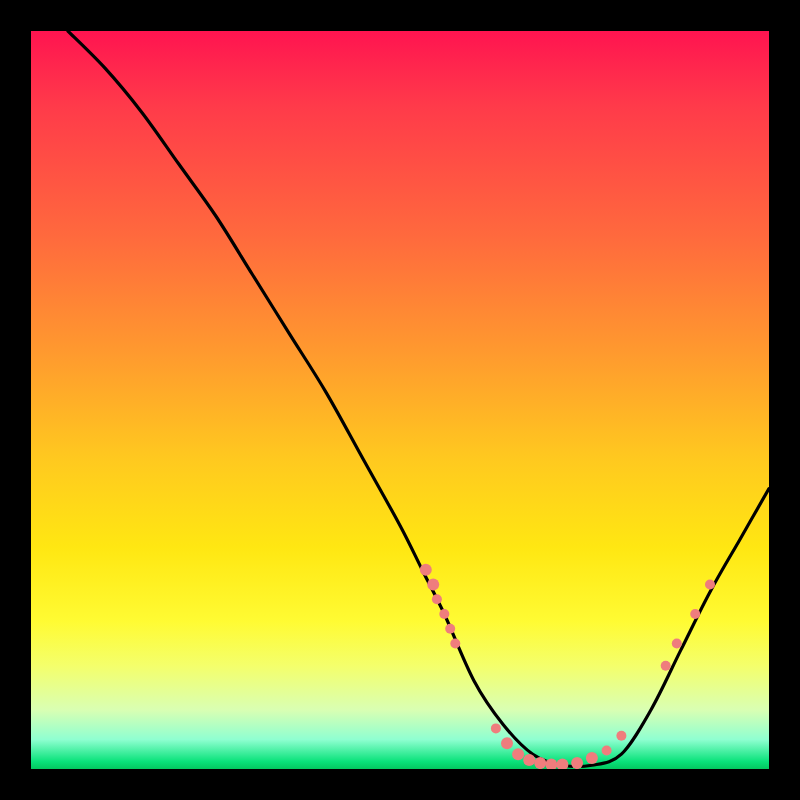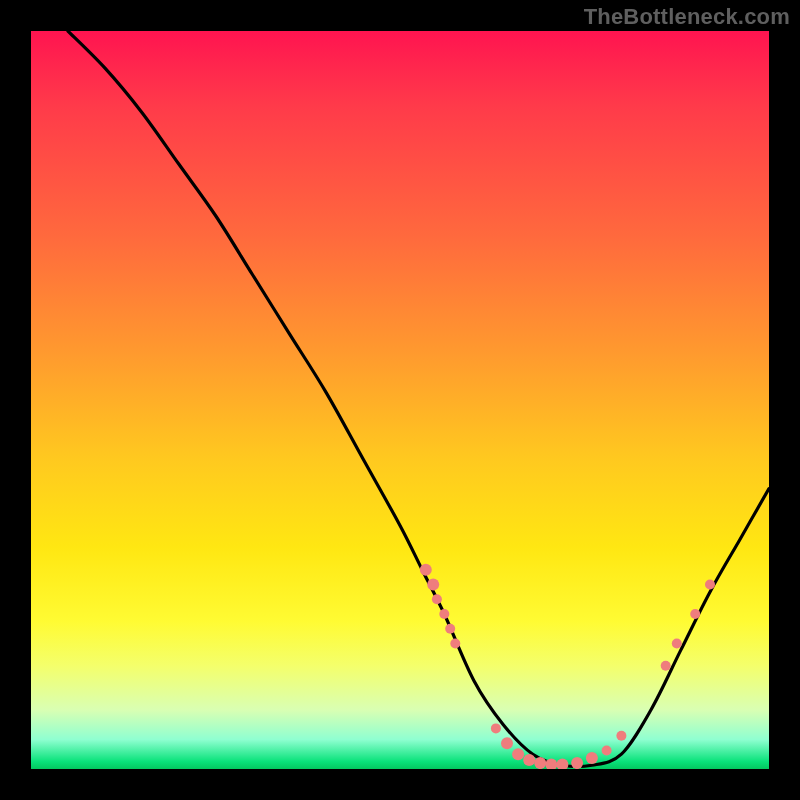--- a/index.html
+++ b/index.html
@@ -54,21 +54,20 @@
     left: 0;
     top: 0;
     width: 738px;
     height: 738px;
   }
 </style>
 </head>
 <body>
 
 <div class="frame">
-  <div class="attribution">TheBottleneck.com</div>
 
   <div class="plot">
     <svg class="curve" viewBox="0 0 738 738" preserveAspectRatio="none">
       <path id="curve-path" fill="none" stroke="#000000" stroke-width="3.2" stroke-linecap="round" stroke-linejoin="round" d="M 36.9 0.0 C 43.0 6.1, 61.5 23.4, 73.8 36.9 C 86.1 50.4, 98.4 65.2, 110.7 81.2 C 123.0 97.2, 135.3 115.6, 147.6 132.8 C 159.9 150.1, 172.2 166.1, 184.5 184.5 C 196.8 202.9, 209.1 223.9, 221.4 243.5 C 233.7 263.2, 246.0 282.9, 258.3 302.6 C 270.6 322.3, 282.9 340.7, 295.2 361.6 C 307.5 382.5, 319.8 405.9, 332.1 428.0 C 344.4 450.2, 359.2 476.0, 369.0 494.5 C 378.8 512.9, 383.8 524.0, 391.1 538.7 C 398.5 553.5, 404.7 564.6, 413.3 583.0 C 421.9 601.5, 433.0 631.0, 442.8 649.4 C 452.6 667.9, 462.5 681.4, 472.3 693.7 C 482.2 706.0, 492.0 716.5, 501.8 723.2 C 511.7 730.0, 521.5 732.5, 531.4 734.3 C 541.2 736.2, 551.0 736.2, 560.9 734.3 C 570.7 732.5, 580.6 732.5, 590.4 723.2 C 600.2 714.0, 610.1 696.2, 619.9 679.0 C 629.8 661.7, 639.6 639.6, 649.4 619.9 C 659.3 600.2, 669.1 579.3, 679.0 560.9 C 688.8 542.4, 698.6 526.4, 708.5 509.2 C 718.3 492.0, 733.1 466.2, 738.0 457.6"></path>
       <g id="marker-group">
           <circle cx="394.8" cy="538.7" r="6.0" fill="#ef7d7d"></circle>
           <circle cx="402.2" cy="553.5" r="6.0" fill="#ef7d7d"></circle>
           <circle cx="405.9" cy="568.3" r="5.0" fill="#ef7d7d"></circle>
           <circle cx="413.3" cy="583.0" r="5.0" fill="#ef7d7d"></circle>
           <circle cx="419.2" cy="597.8" r="5.0" fill="#ef7d7d"></circle>

